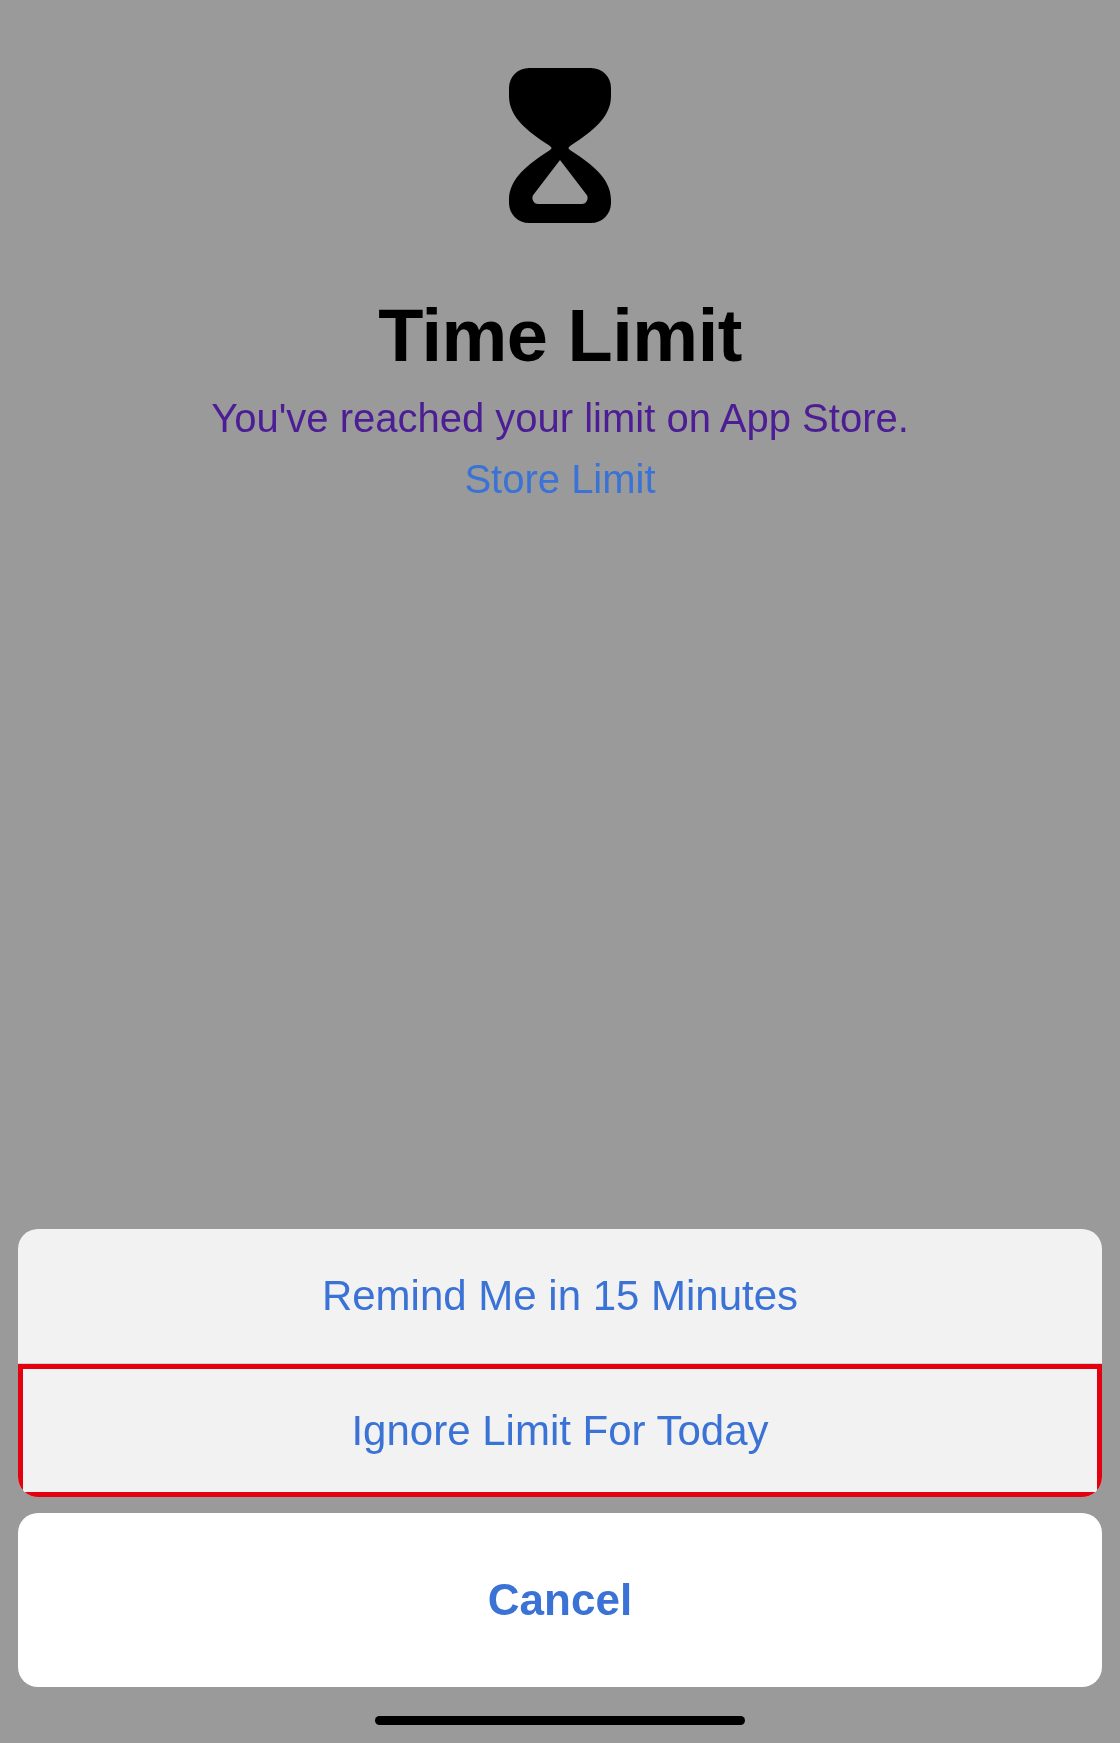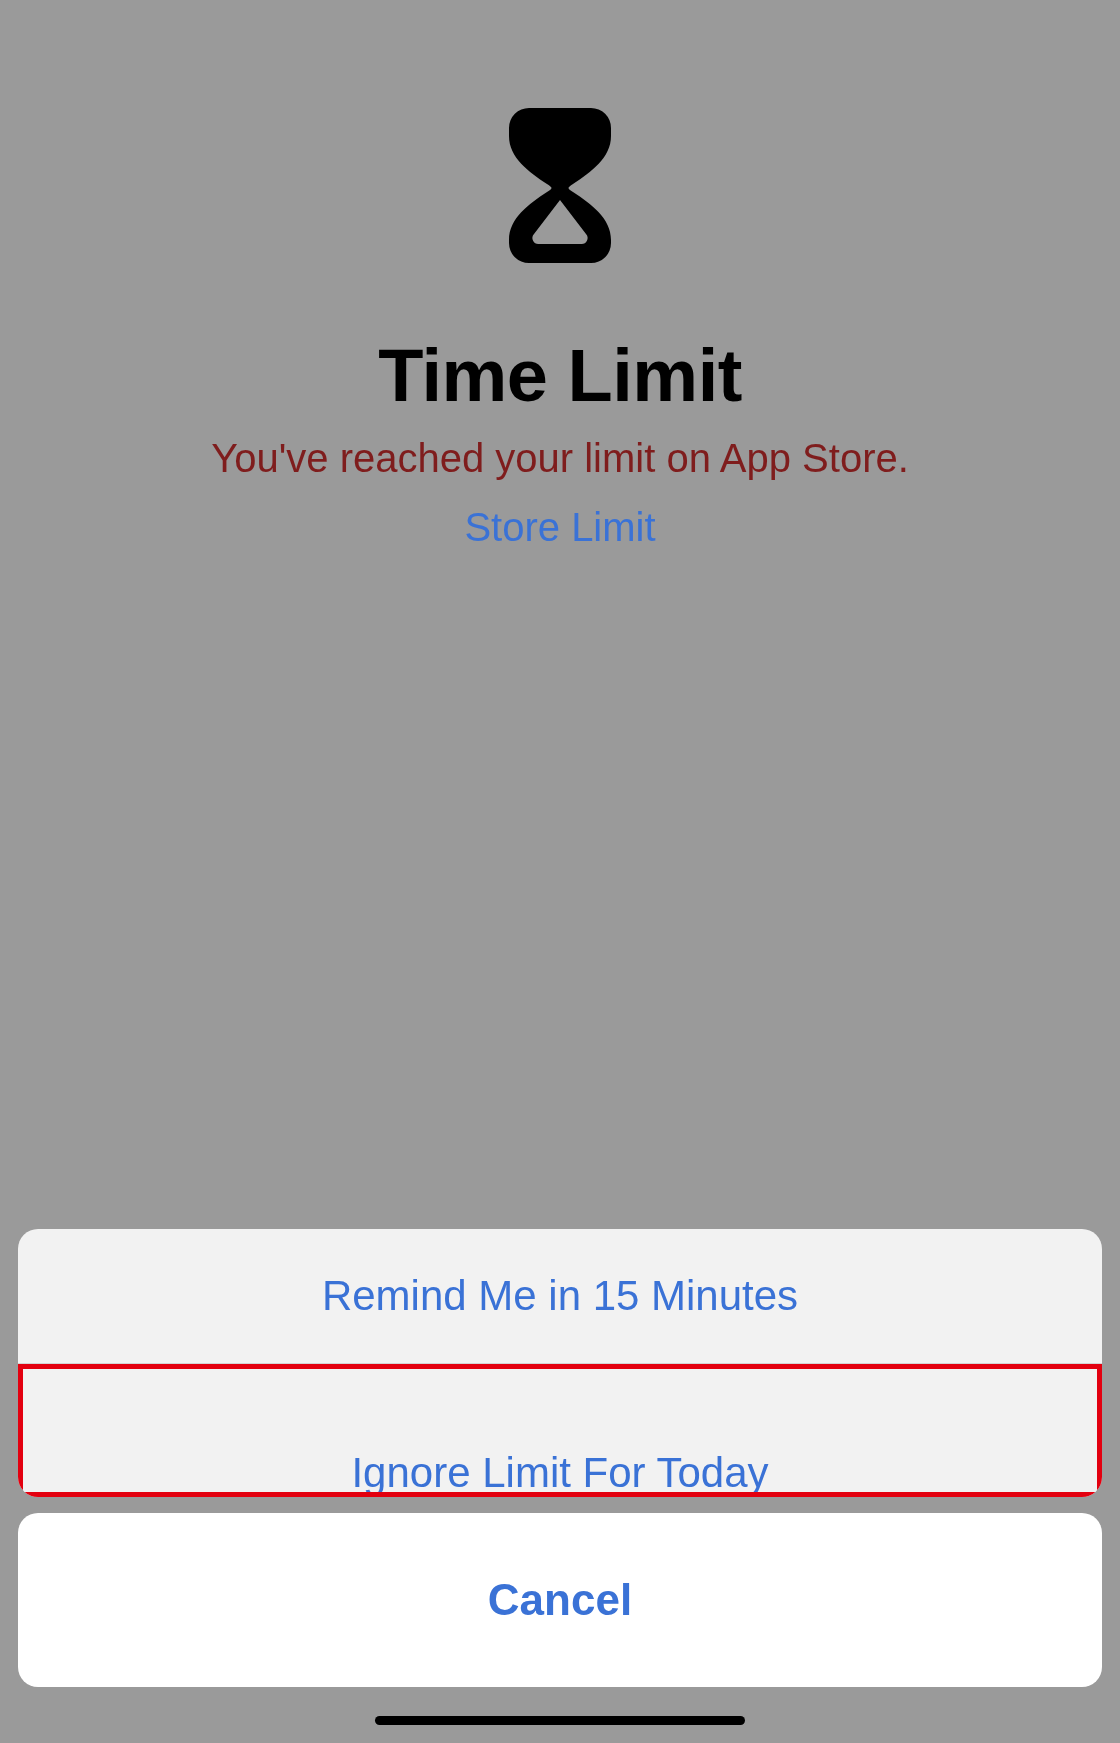--- a/index.html
+++ b/index.html
@@ -13,40 +13,40 @@
       background: #9a9a9a;
       font-family: -apple-system, BlinkMacSystemFont, "Helvetica Neue", Arial, sans-serif;
       position: relative;
       overflow: hidden;
     }
     .content {
       width: 100%;
       display: flex;
       flex-direction: column;
       align-items: center;
-      padding-top: 108px;
+      padding-top: 68px;
     }
     .hourglass-icon {
       width: 110px;
       height: 155px;
       margin-bottom: 70px;
     }
     .title {
       font-size: 74px;
       font-weight: 700;
       color: #000;
       letter-spacing: -0.5px;
       margin-bottom: 18px;
     }
     .subtitle {
       font-size: 40px;
       font-weight: 400;
-      color: #7f1d1d;
+      color: #4c1d95;
       text-align: center;
-      margin-bottom: 24px;
+      margin-bottom: 16px;
     }
     .ignore-link {
       font-size: 40px;
       font-weight: 400;
       color: #3a72d6;
       text-align: center;
       cursor: pointer;
     }
     .options-group {
       background: #f2f2f2;
@@ -63,21 +63,20 @@
       font-weight: 400;
       color: #3a72d6;
       cursor: pointer;
       border-top: 1px solid rgba(0,0,0,0.12);
     }
     .option-button:first-child {
       border-top: none;
     }
     .highlighted {
       position: relative;
-      align-items: flex-end;
     }
     .highlighted::after {
       content: "";
       position: absolute;
       top: 0;
       left: 0;
       right: 0;
       bottom: 0;
       border: 5px solid #e3000f;
       pointer-events: none;

